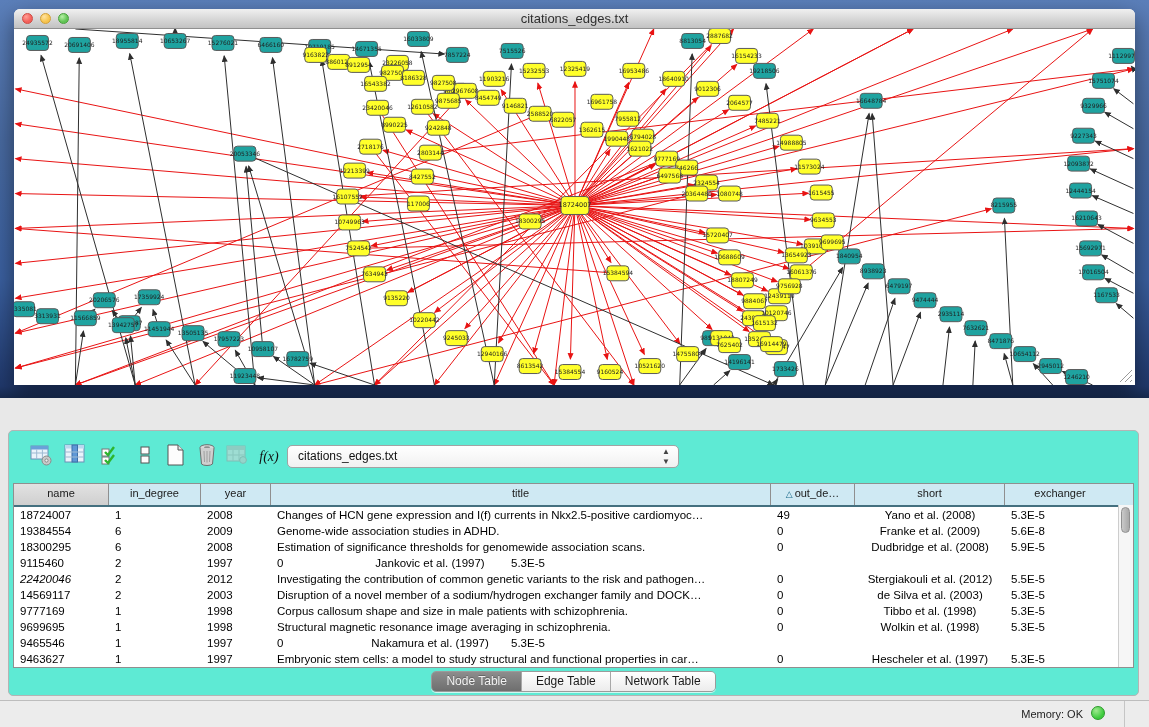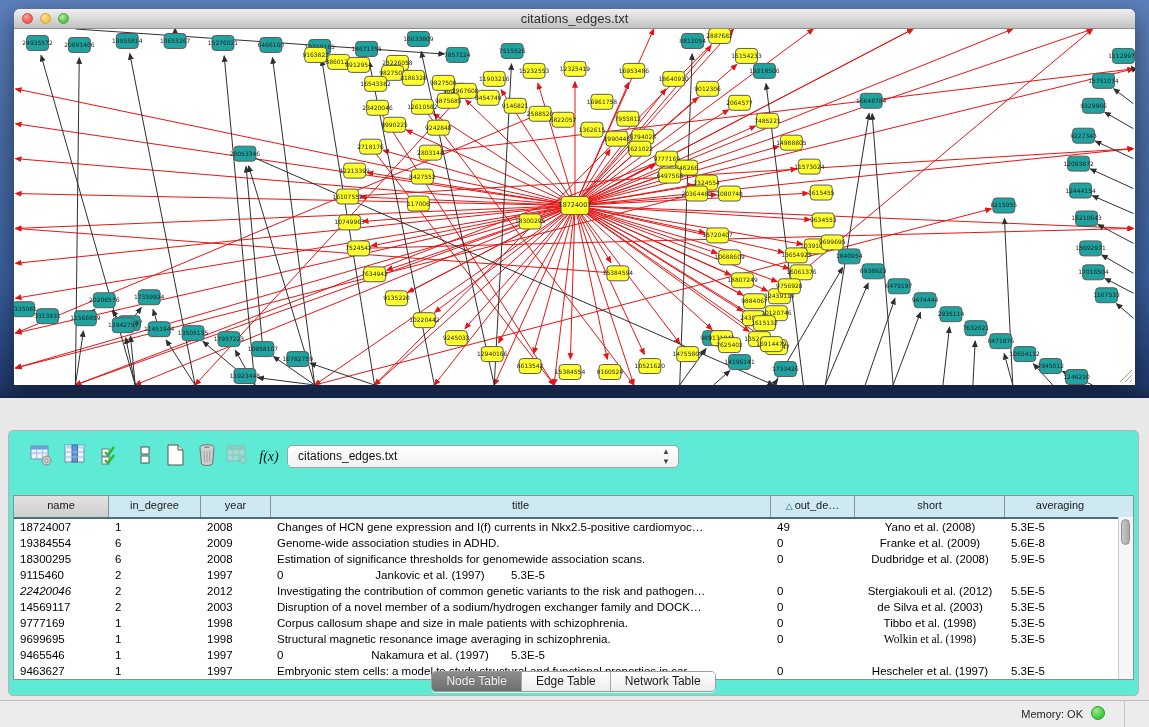--- a/index.html
+++ b/index.html
@@ -30,21 +30,21 @@
   .panel-body{position:absolute;left:8px;top:32px;width:1131px;height:266px;
     border:1px solid #b4b4b4;border-radius:5px;background:#5eead4;box-sizing:border-box;}
   
   .toolbar{position:absolute;left:0;top:8px;height:40px;width:100%;}
   .tb-btn{position:absolute;top:4px;width:28px;height:28px;text-align:center;line-height:28px;}
   .combo{position:absolute;left:278px;top:6px;width:392px;height:23px;border:1px solid #a3a3a3;border-radius:5px;
     background:linear-gradient(180deg,#ffffff,#f1f1f1);box-sizing:border-box;font-size:12px;color:#111;}
   .combo .val{position:absolute;left:10px;top:3px;}
   .combo .arrows{position:absolute;right:8px;top:1px;font-size:8px;color:#444;line-height:10px;}
   
-  .dtable{position:absolute;left:4px;top:64px;width:1121px;border:1px solid #8f8f8f;background:#fff;box-sizing:border-box;}
+  .dtable{position:absolute;left:4px;top:52px;width:1121px;border:1px solid #8f8f8f;background:#fff;box-sizing:border-box;}
   .thead{display:flex;height:21px;background:#cfe9f3;border-bottom:2px solid #44707f;}
   .th{box-sizing:border-box;border-right:1px solid #8f8f8f;font-size:11px;color:#1a1a1a;
       text-align:center;line-height:19px;overflow:hidden;white-space:nowrap;background:#cfe9f3;}
   .th.gray{background:linear-gradient(180deg,#e2e2e2,#cfcfcf);}
   .th:last-child{border-right:none;}
   .sort-tri{color:#1a6b8a;font-size:9px;margin-right:2px;}
   .tbody{position:relative;}
   .tr{display:flex;height:16px;background:#fff;}
   .td{box-sizing:border-box;font-size:11.5px;color:#000;line-height:16px;white-space:nowrap;overflow:hidden;
       text-overflow:clip;padding-left:6px;}
@@ -880,21 +880,21 @@
       </div>
 
       <div class="dtable">
         <div class="thead" id="thead">
             <div class="th gray" style="width: 95px;">name</div>
             <div class="th" style="width: 92px;">in_degree</div>
             <div class="th" style="width: 70px;">year</div>
             <div class="th" style="width: 500px;">title</div>
             <div class="th" style="width: 84px;"><span class="sort-tri">△</span>out_de…</div>
             <div class="th" style="width: 150px;">short</div>
-            <div class="th" style="width: 110px;">averaging</div>
+            <div class="th" style="width: 110px;">exchanger</div>
           </div>
         <div class="tbody" id="tbody">
             <div class="tr">
               <div class="td" style="width: 95px;">18724007</div>
               <div class="td" style="width: 92px;">1</div>
               <div class="td" style="width: 70px;">2008</div>
               <div class="td" style="width: 500px;">Changes of HCN gene expression and I(f) currents in Nkx2.5-positive cardiomyoc…</div>
               <div class="td" style="width: 84px;">49</div>
               <div class="td center" style="width: 150px;">Yano et al. (2008)</div>
               <div class="td" style="width: 110px;">5.3E-5</div>
@@ -951,21 +951,21 @@
               <div class="td" style="width: 84px;">0</div>
               <div class="td center" style="width: 150px;">Tibbo et al. (1998)</div>
               <div class="td" style="width: 110px;">5.3E-5</div>
             </div>
             <div class="tr">
               <div class="td" style="width: 95px;">9699695</div>
               <div class="td" style="width: 92px;">1</div>
               <div class="td" style="width: 70px;">1998</div>
               <div class="td" style="width: 500px;">Structural magnetic resonance image averaging in schizophrenia.</div>
               <div class="td" style="width: 84px;">0</div>
-              <div class="td center" style="width: 150px; font-family: Liberation Serif, serif;">Wolkin et al. (1998)</div>
+              <div class="td center" style="width: 150px;">Wolkin et al. (1998)</div>
               <div class="td" style="width: 110px;">5.3E-5</div>
             </div>
             <div class="tr">
               <div class="td" style="width: 95px;">9465546</div>
               <div class="td" style="width: 92px;">1</div>
               <div class="td" style="width: 70px;">1997</div>
               <div class="td" style="width: 84px;">0</div>
               <div class="td center" style="width: 150px;">Nakamura et al. (1997)</div>
               <div class="td" style="width: 110px;">5.3E-5</div>
             </div>

